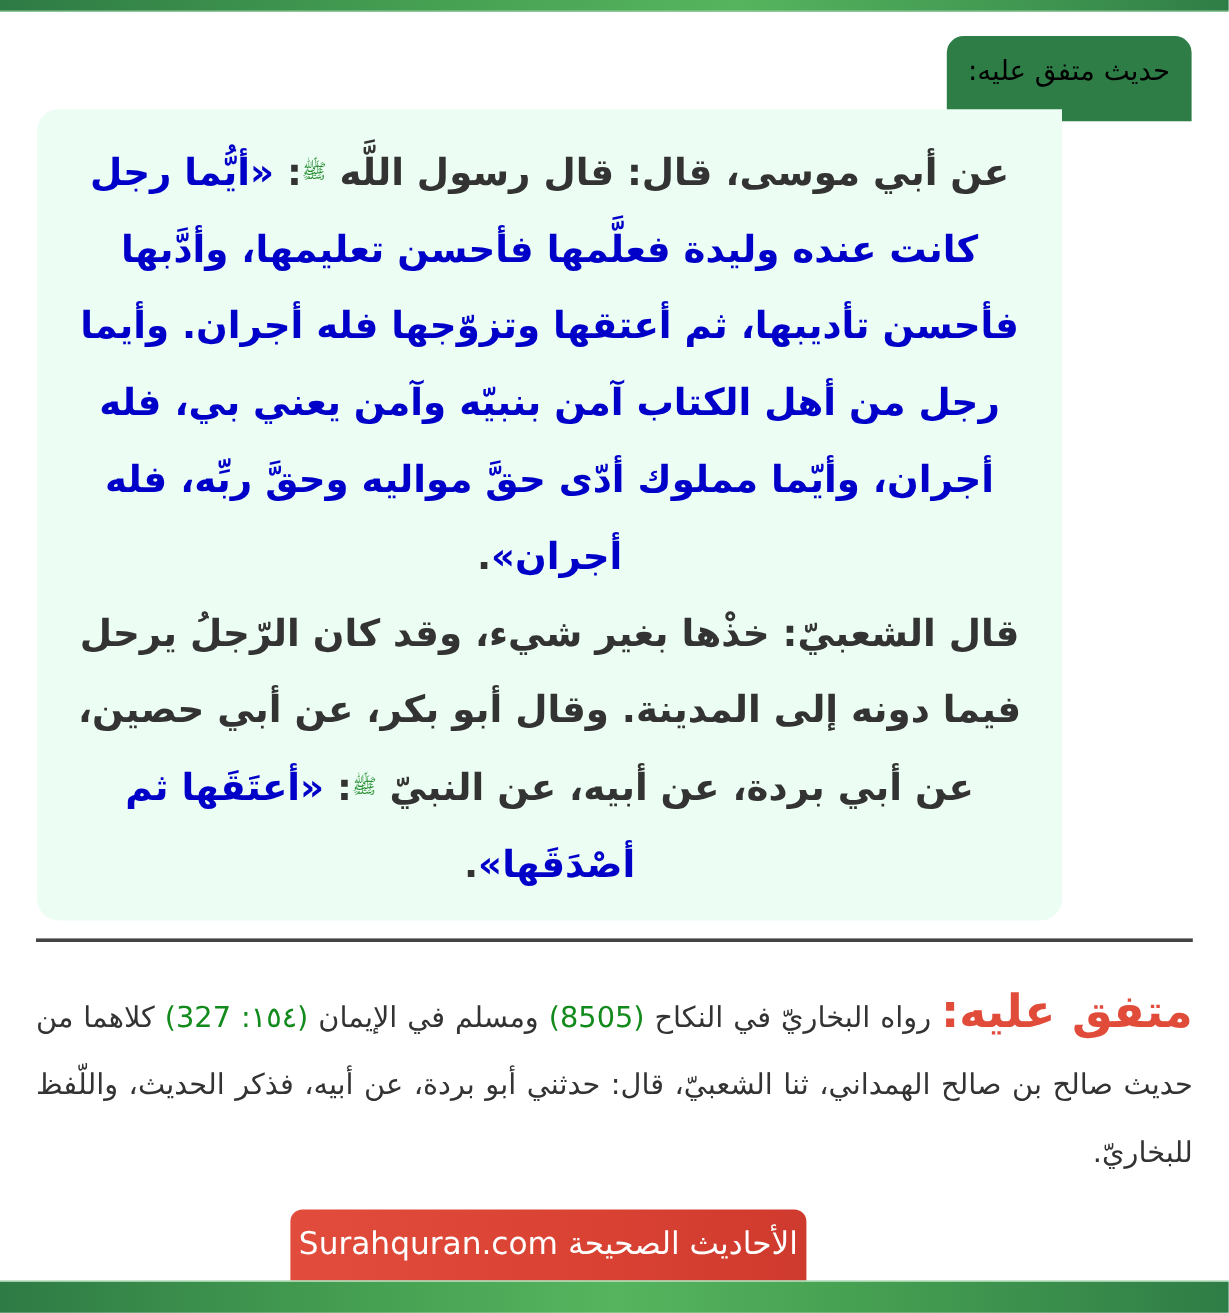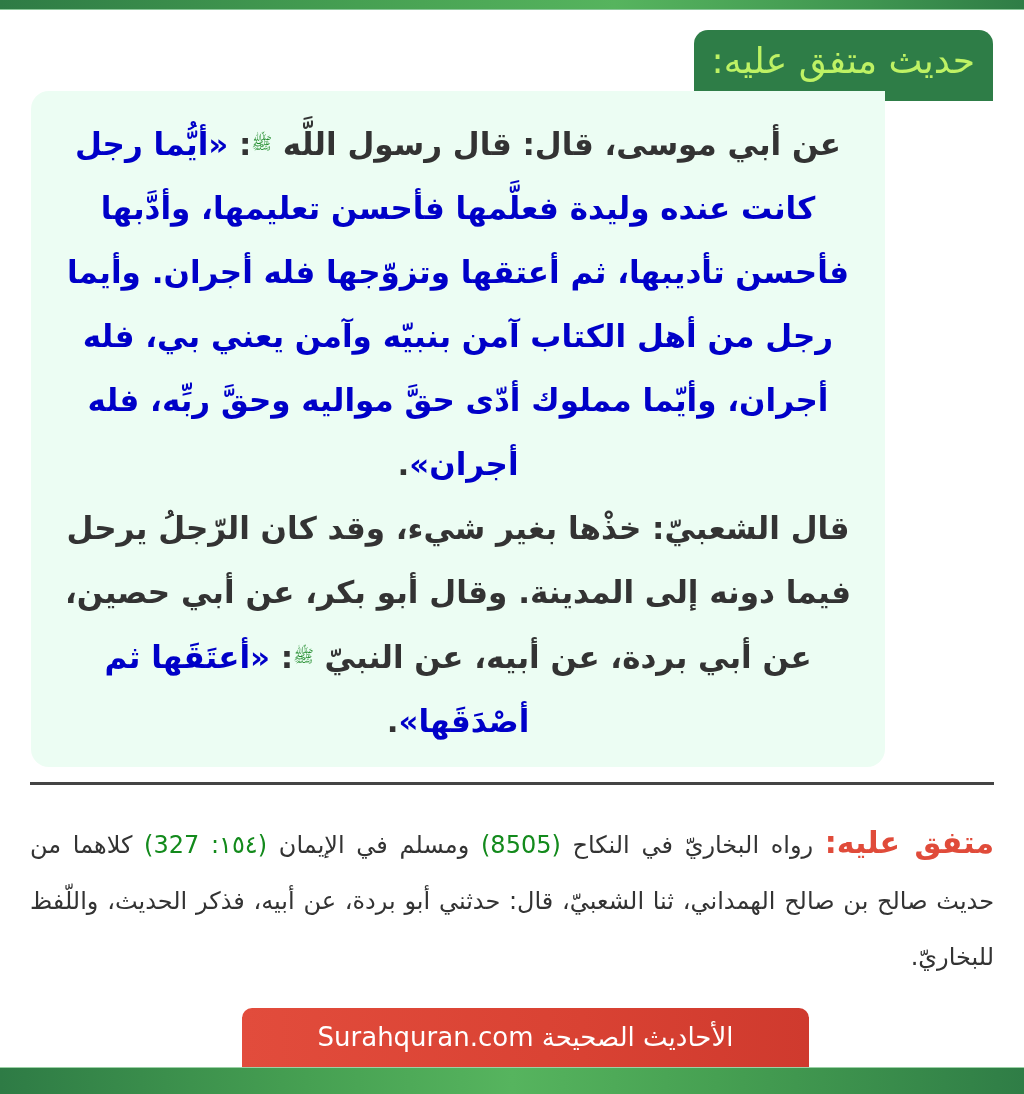--- a/index.html
+++ b/index.html
@@ -28,23 +28,23 @@
       background: linear-gradient(90deg, #2e7b45 0%, #46a052 30%, #56b45e 50%, #46a052 70%, #2f7d46 100%);
       border-top: 1px solid #9ad1a5;
     }
     .title-badge {
       position: absolute;
       right: 31px;
       top: 30px;
       height: 71px;
       padding: 0 18px;
       background: #2e7d47;
-      color: #bef264;
+      color: #000000;
       border-radius: 14px 14px 0 0;
-      font-size: 36px;
+      font-size: 23px;
       line-height: 61px;
       direction: rtl;
     }
     .card {
       position: absolute;
       left: 31px;
       top: 91px;
       width: 854px;
       height: 676px;
       background: #ecfdf3;
@@ -83,28 +83,28 @@
       width: 964px;
       direction: rtl;
       text-align: justify;
       font-size: 24px;
       line-height: 56px;
       color: #333333;
     }
     .source-label {
       color: #e04b3a;
       font-weight: bold;
-      font-size: 30px;
+      font-size: 38px;
     }
     .ref { color: #138a1c; }
     .footer-badge {
       position: absolute;
       left: 242px;
       top: 1008px;
-      width: 567px;
+      width: 430px;
       height: 59px;
       background: linear-gradient(90deg, #e24c3c 0%, #d94233 60%, #cf3a2e 100%);
       border-radius: 10px 10px 0 0;
       color: #ffffff;
       font-size: 26px;
       line-height: 59px;
       text-align: center;
       direction: rtl;
     }
   </style>

